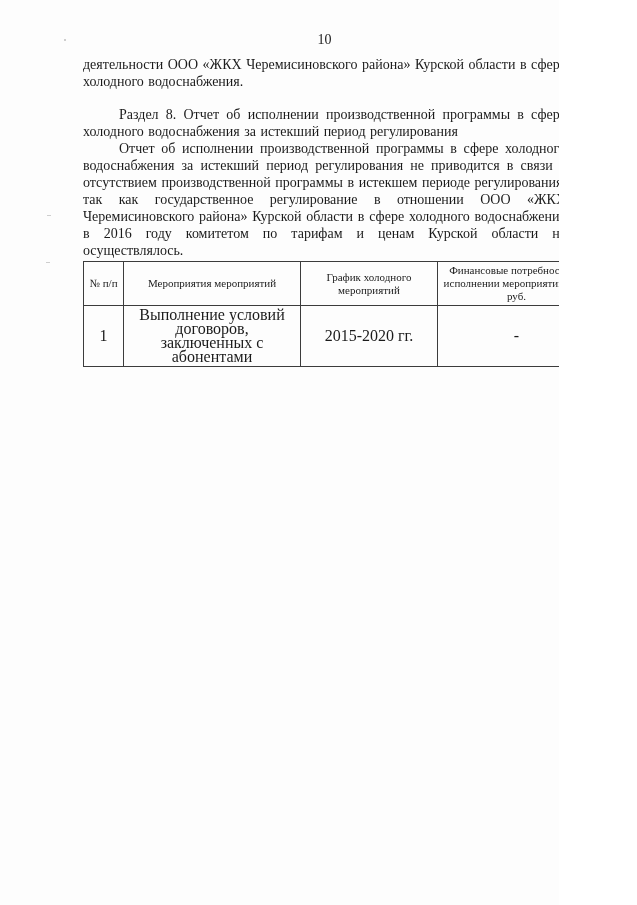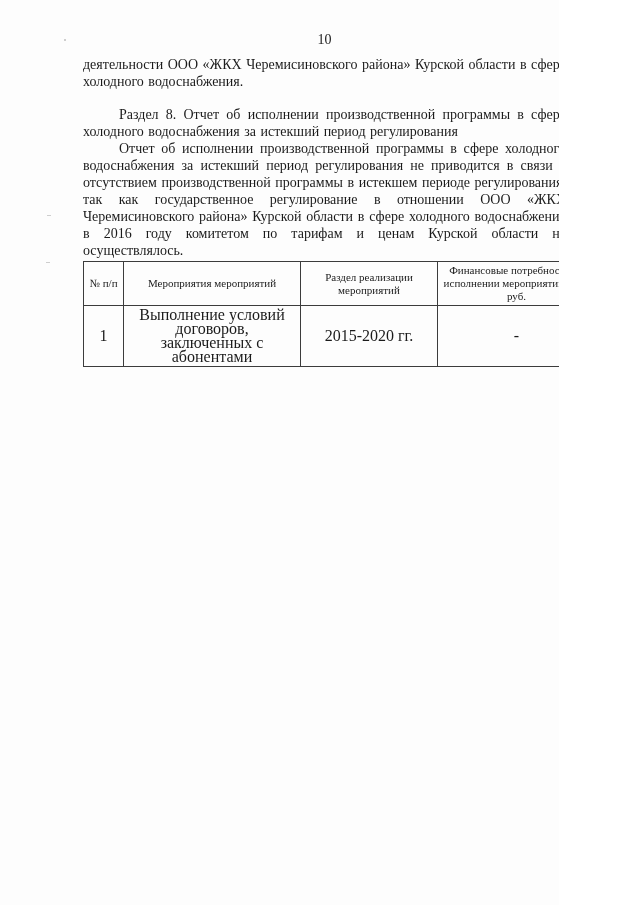--- a/index.html
+++ b/index.html
@@ -105,21 +105,21 @@
       <colgroup>
         <col class="col-num">
         <col class="col-name">
         <col class="col-sched">
         <col class="col-fin">
       </colgroup>
       <thead>
         <tr>
           <th>№ п/п</th>
           <th>Мероприятия мероприятий</th>
-          <th>Раздел реализации мероприятий</th>
+          <th>График холодного мероприятий</th>
           <th>Финансовые потребности на исполнении мероприятий, тыс. руб.</th>
         </tr>
       </thead>
       <tbody>
         <tr>
           <td>1</td>
           <td class="cell-left">Выполнение условий договоров, заключенных с абонентами</td>
           <td>2015-2020 гг.</td>
           <td>-</td>
         </tr>

